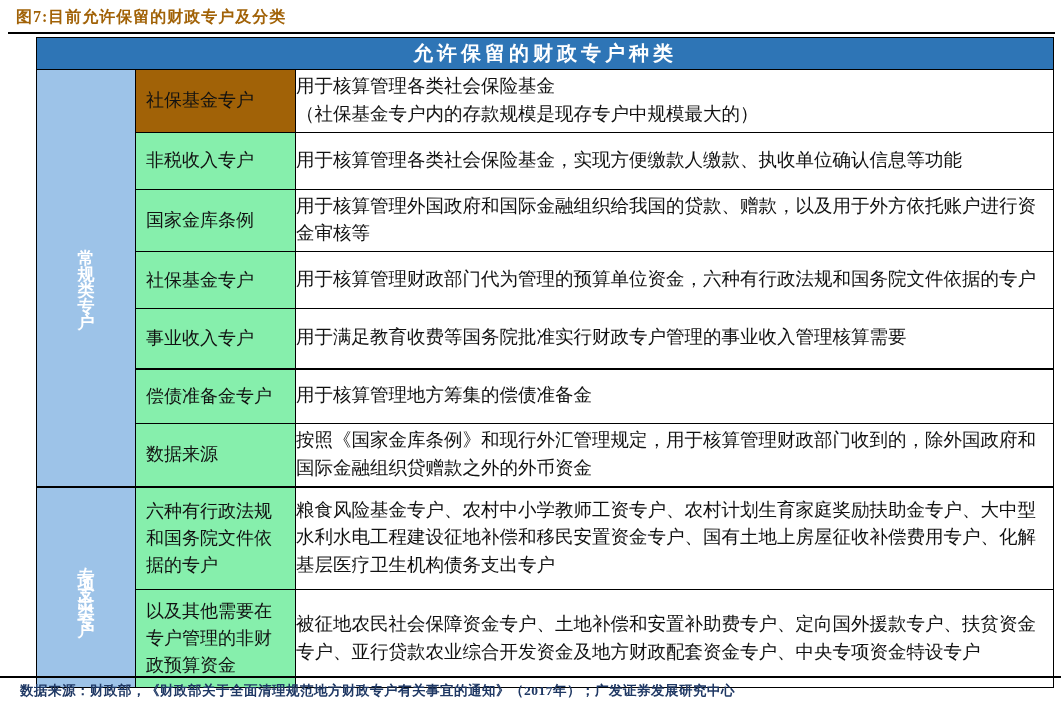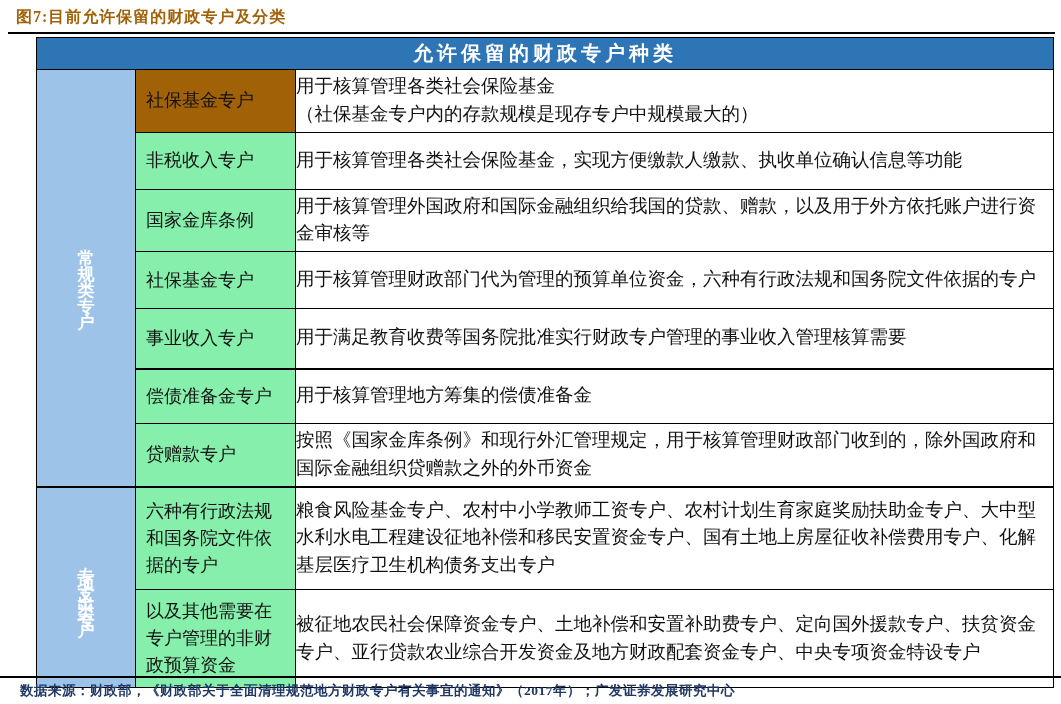--- a/index.html
+++ b/index.html
@@ -121,21 +121,21 @@
     </tr>
     <tr style="height:60px">
       <td class="name">事业收入专户</td>
       <td class="desc">用于满足教育收费等国务院批准实行财政专户管理的事业收入管理核算需要</td>
     </tr>
     <tr class="thick-top" style="height:55px">
       <td class="name">偿债准备金专户</td>
       <td class="desc">用于核算管理地方筹集的偿债准备金</td>
     </tr>
     <tr style="height:55px">
-      <td class="name">贷赠款专户</td>
+      <td class="name">数据来源</td>
       <td class="desc">按照《国家金库条例》和现行外汇管理规定，用于核算管理财政部门收到的，除外国政府和国际金融组织贷赠款之外的外币资金</td>
     </tr>
 
     <tr class="thick-top" style="height:103px">
       <td class="cat" rowspan="2">
         <span class="vtext tight">专项支出类专户</span>
       </td>
       <td class="name">六种有行政法规和国务院文件依据的专户</td>
       <td class="desc">粮食风险基金专户、农村中小学教师工资专户、农村计划生育家庭奖励扶助金专户、大中型水利水电工程建设征地补偿和移民安置资金专户、国有土地上房屋征收补偿费用专户、化解基层医疗卫生机构债务支出专户</td>
     </tr>

